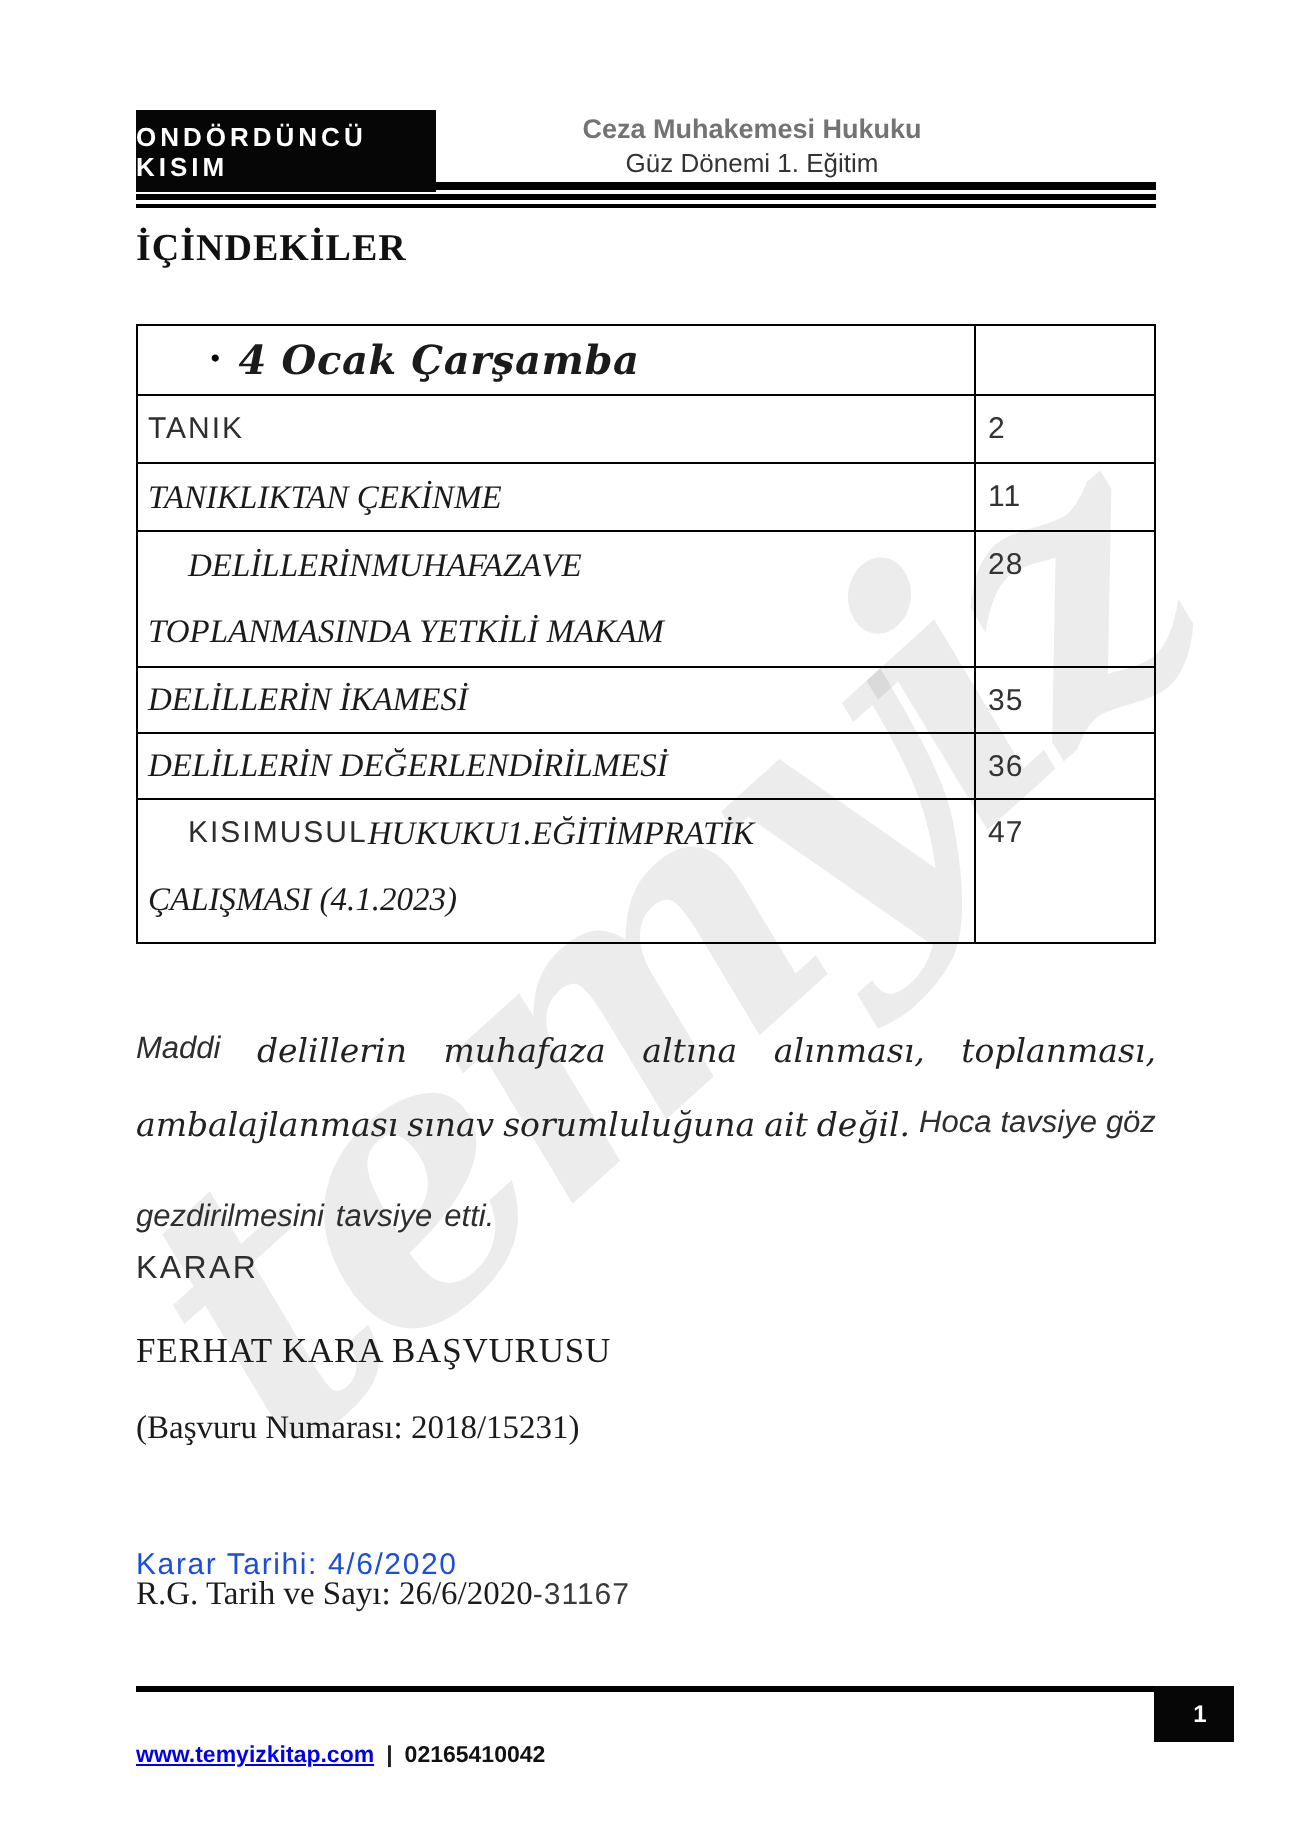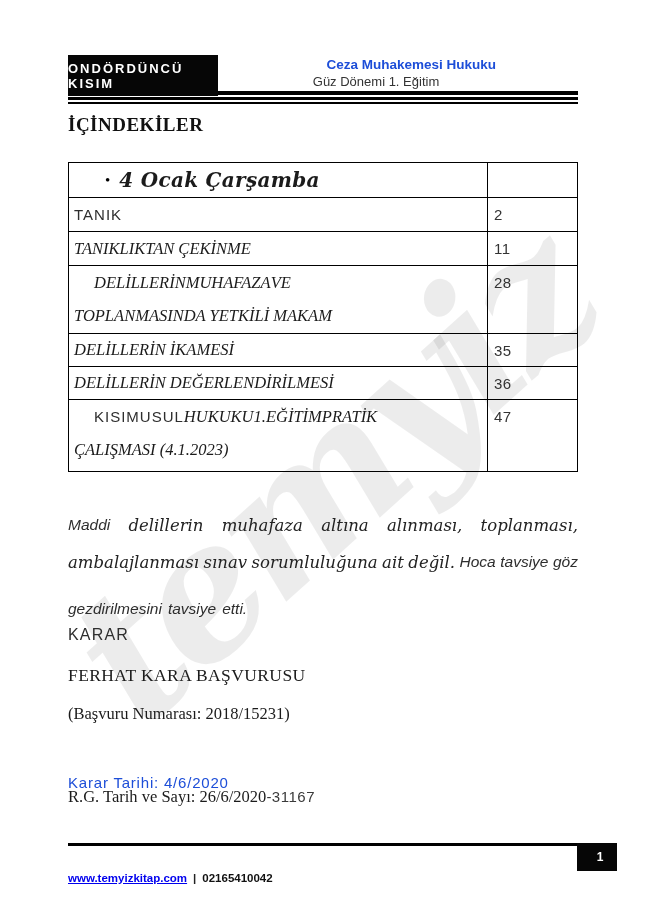--- a/index.html
+++ b/index.html
@@ -18,21 +18,21 @@
     font:italic 700 185px "DejaVu Serif",serif;letter-spacing:-10px;
     color:rgba(0,0,0,0.075);white-space:nowrap;z-index:0;pointer-events:none;}
 
   .content{position:absolute;inset:0;z-index:1;}
 
   
   .kicker-box{position:absolute;left:68px;top:55px;width:150px;height:41px;
     background:#060606;display:flex;align-items:center;justify-content:center;z-index:3;}
   .kicker-box span{color:#ffffff;font:700 13px "Liberation Sans",sans-serif;letter-spacing:2px;}
   .head-center{position:absolute;left:256px;top:57px;width:240px;text-align:center;}
-  .head-title{font:700 13.5px "Liberation Sans",sans-serif;color:#1d4ed8;text-align:right;}
+  .head-title{font:700 13.5px "Liberation Sans",sans-serif;color:#737373;}
   .head-sub{font:400 13px "Liberation Sans",sans-serif;color:#333;margin-top:2px;}
   .rule{position:absolute;left:68px;top:91px;width:510px;z-index:2;}
   .rule .b1{height:4px;background:#000;}
   .rule .b2{height:3px;background:#000;margin-top:2px;}
   .rule .b3{height:2px;background:#000;margin-top:2px;}
 
   
   .toc-heading{position:absolute;left:68px;top:114px;margin:0;
     font:700 19px "Liberation Serif",serif;color:#111;letter-spacing:0.5px;}
 

